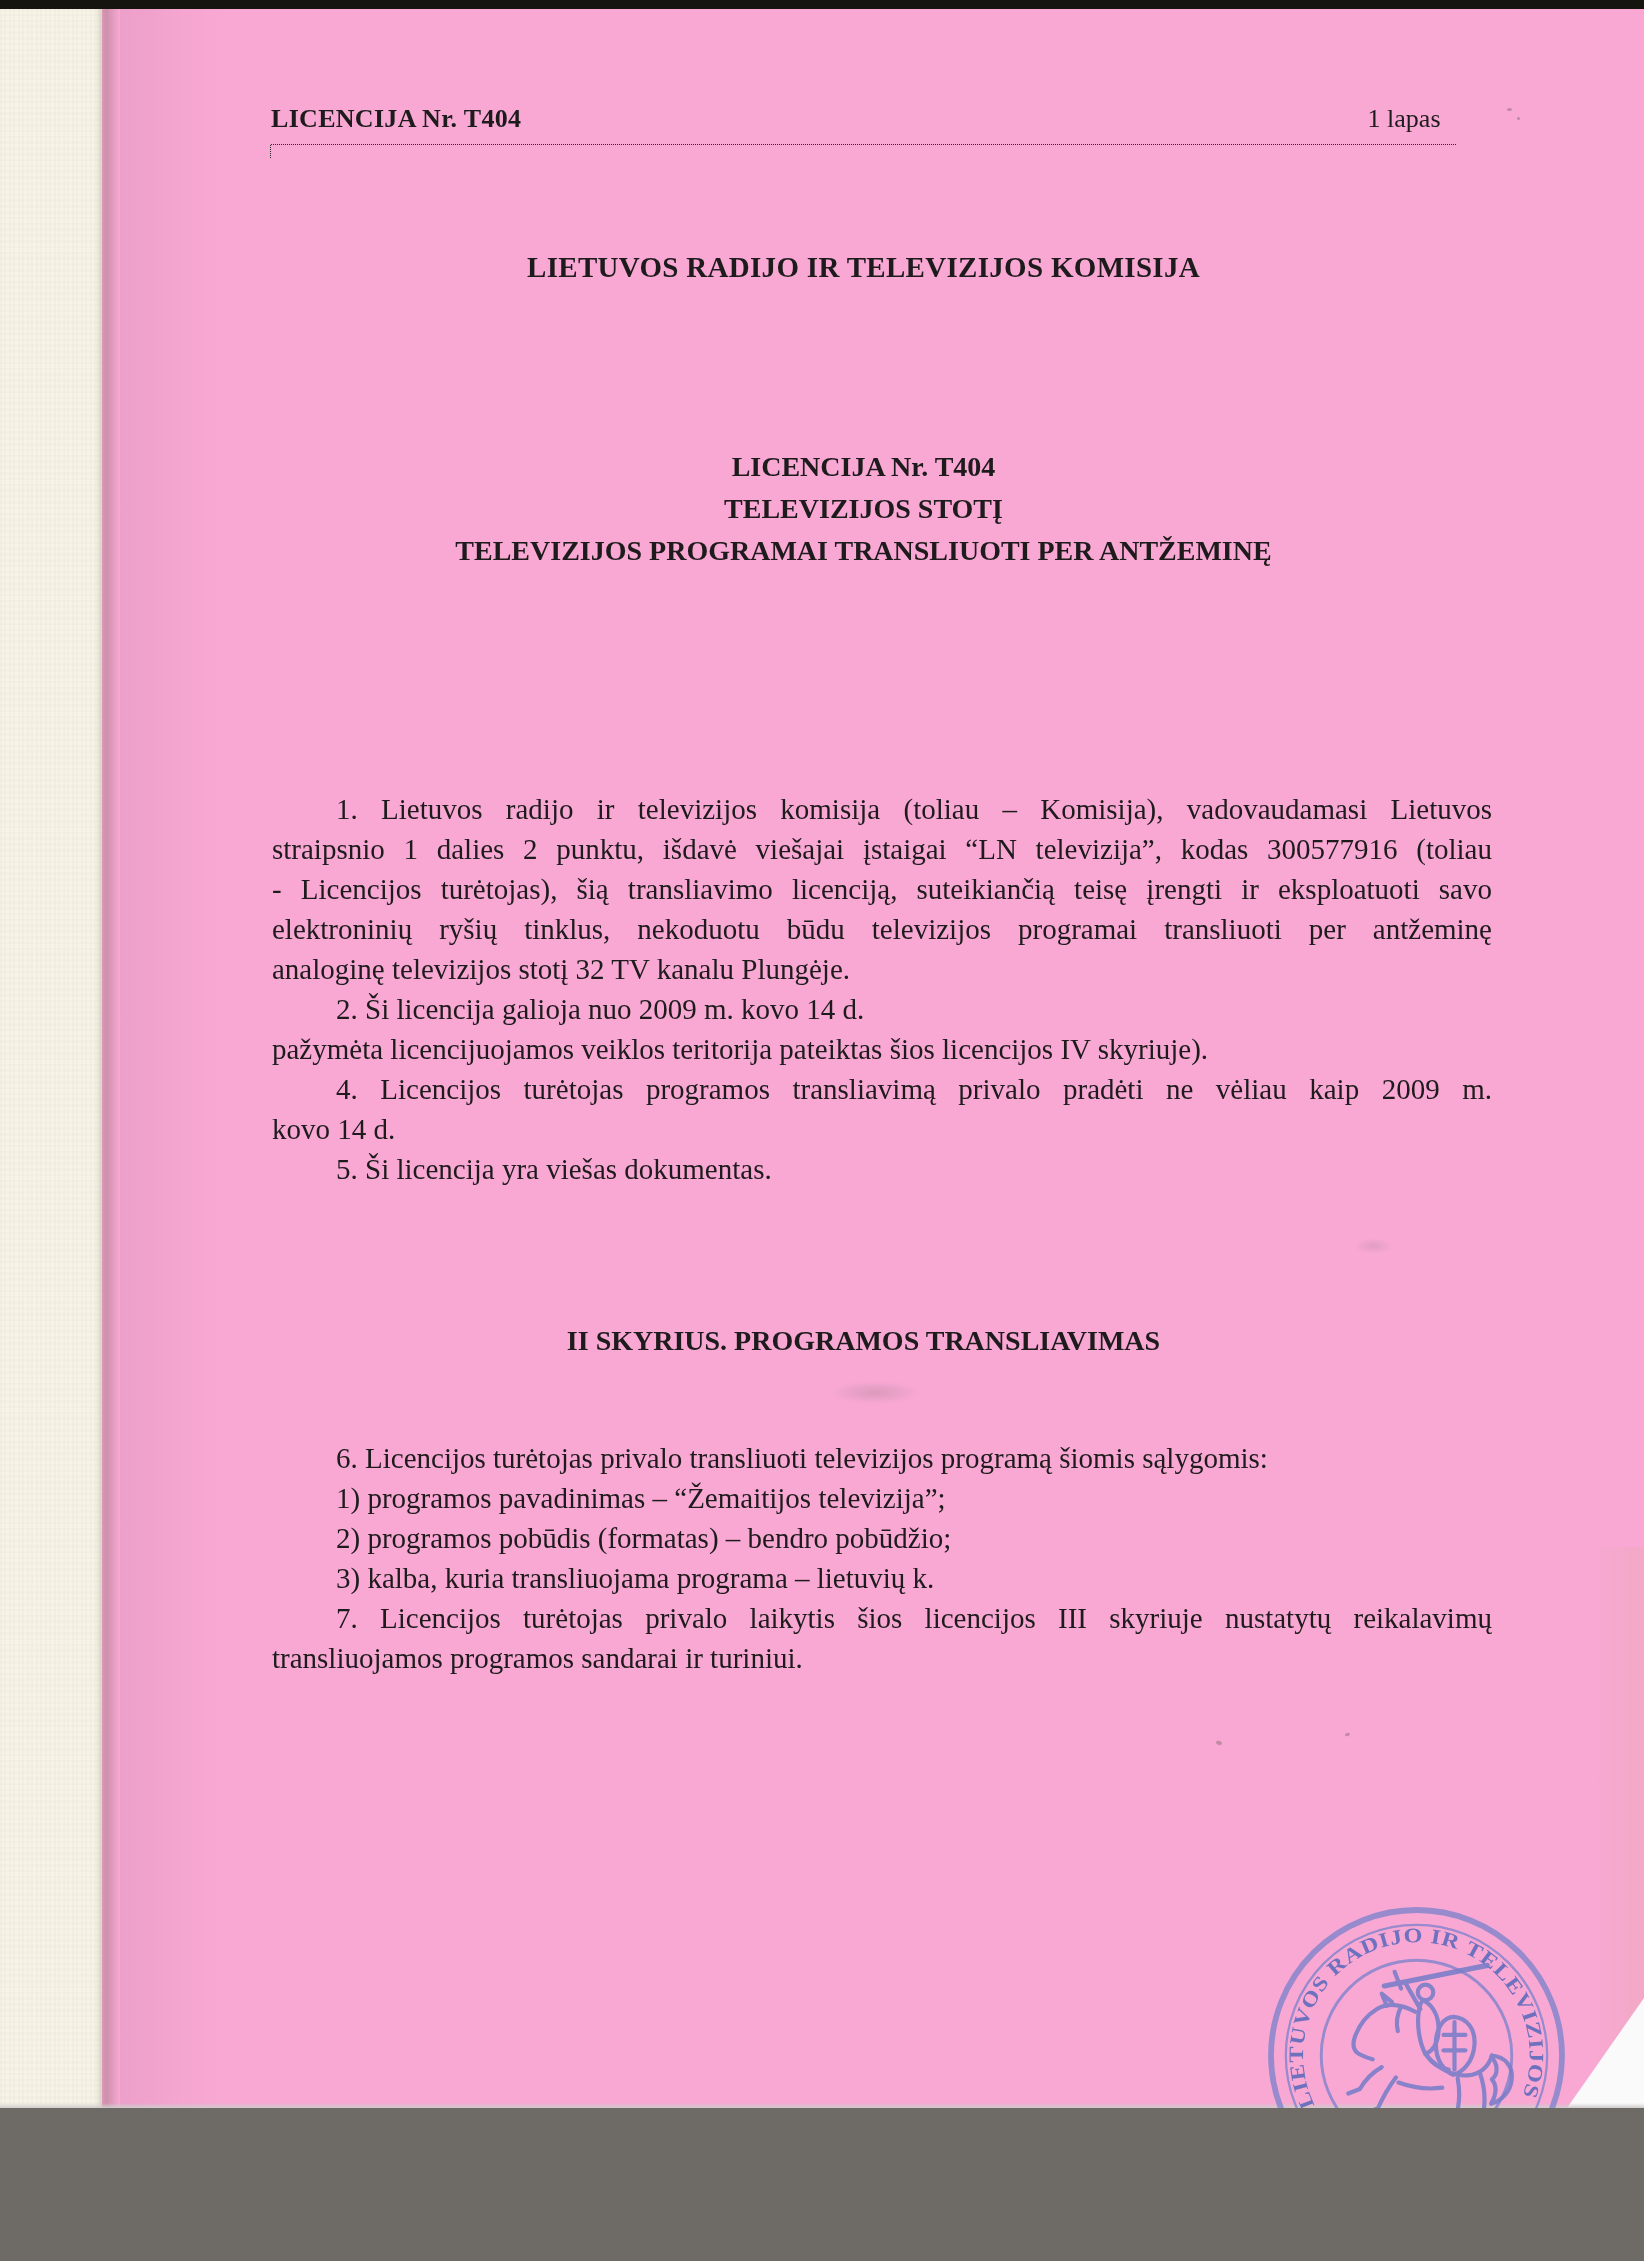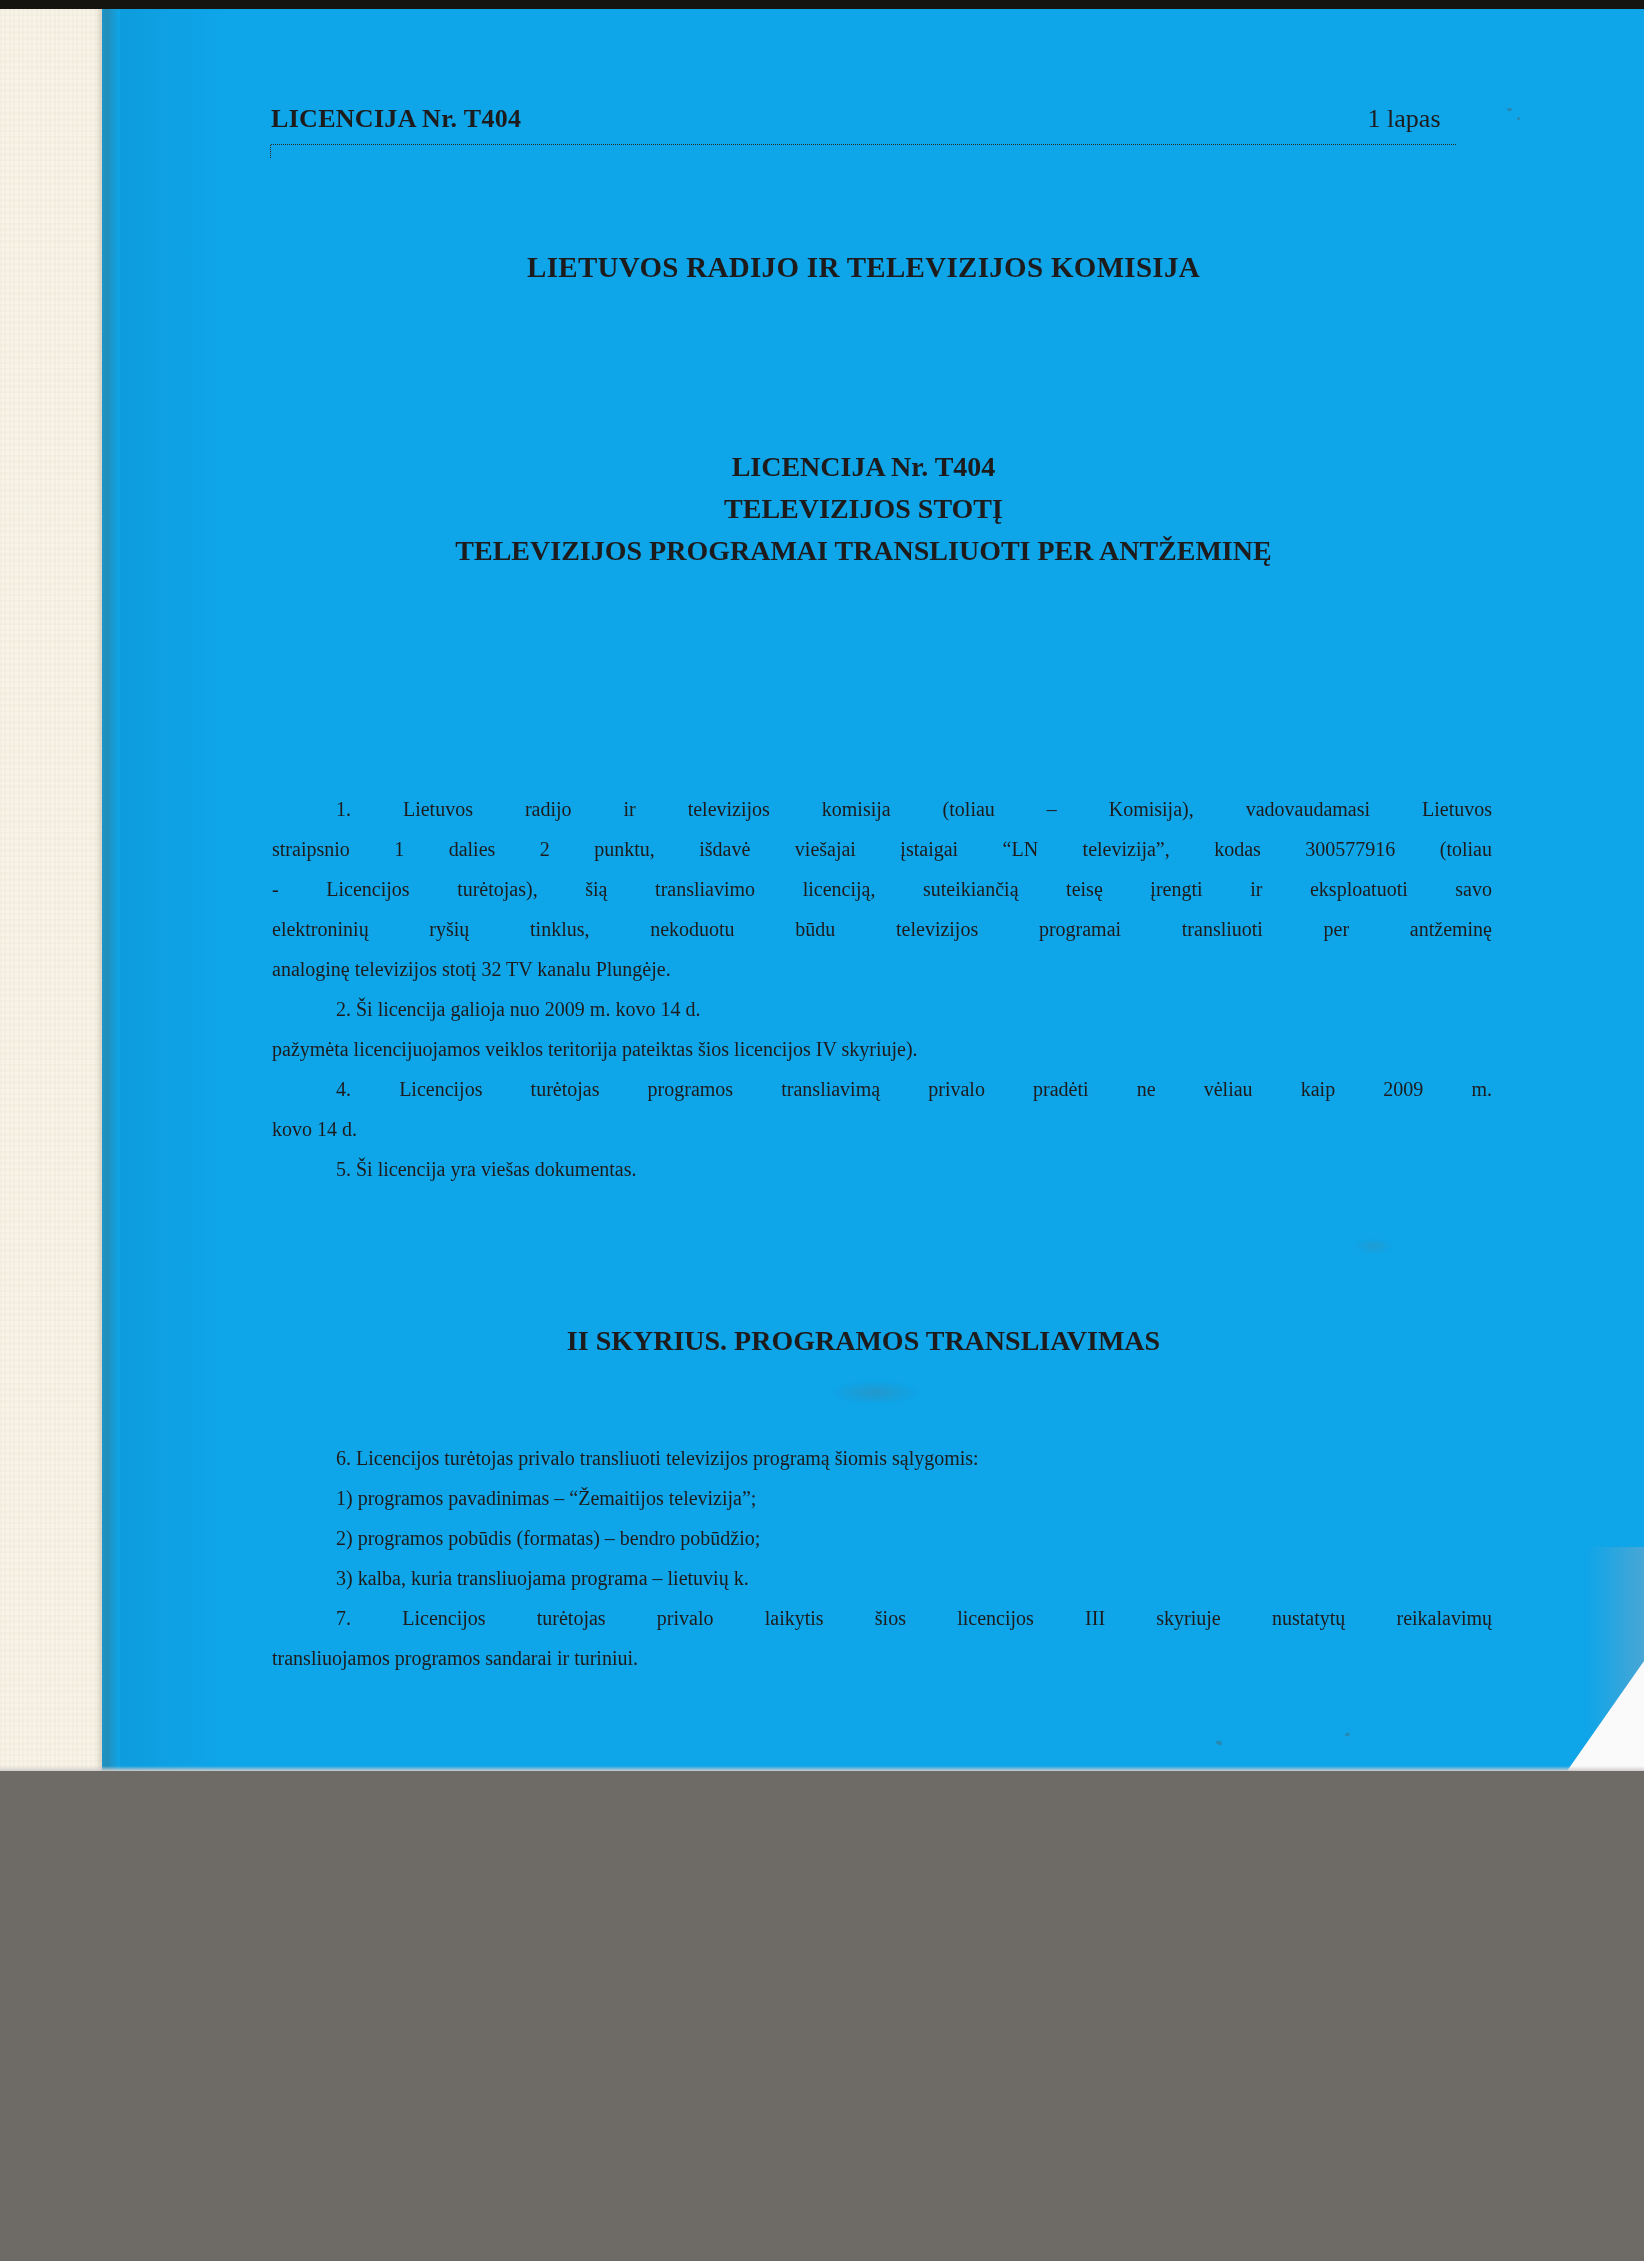--- a/index.html
+++ b/index.html
@@ -1,19 +1,19 @@
 <!DOCTYPE html>
 <html style="font-size:10.3px"><head>
 <meta charset="utf-8">
 <style>
   html,body{margin:0;padding:0;background:#6e6a66;}
   .page{
     position:relative;
-    width:1644px;height:1771px;
-    background:#0ea5e9;
+    width:1644px;height:2108px;
+    background:#f9a8d4;
     overflow:hidden;
     font-family:"Liberation Serif","DejaVu Serif",serif;
     color:#1d1b1c;
   }
   
   .scan-top-edge{position:absolute;left:0;top:0;width:1644px;height:9px;background:#16140f;}
   .binding-strip{
     position:absolute;left:0;top:9px;width:102px;height:2252px;
     background:
       repeating-linear-gradient(90deg, rgba(120,110,80,.03) 0 1.9px, rgba(255,255,255,0) 1.9px 4.5px),
@@ -50,21 +50,21 @@
   .hdr .ref{font-weight:bold;letter-spacing:0.3px;}
   .hdr .lapas{font-weight:normal;padding-right:15.5px;margin-left:40px;}
   .hdr-tick{position:absolute;left:270px;top:145px;width:0;height:13px;border-left:1.9px dotted #2b2927;}
   
   .cblock{position:absolute;left:271px;width:1185px;text-align:center;font-weight:bold;}
   .commission-title{top:249px;font-size:29px;line-height:36px;letter-spacing:0.3px;}
   .license-heading{top:446px;font-size:28px;line-height:42px;}
   .sec1-heading{top:672px;font-size:28px;line-height:36px;}
   .sec2-heading{top:1323px;font-size:28px;line-height:36px;}
   
-  .body-block{position:absolute;left:272px;width:1220px;font-size:20px;}
+  .body-block{position:absolute;left:272px;width:1220px;font-size:29px;}
   .body1{top:789px;}
   .body2{top:1438px;}
   .bline{
     line-height:40px;height:40px;
     text-align:justify;text-align-last:justify;
     white-space:normal;overflow:visible;
   }
   .bline.first{text-indent:64px;}
   .bline.last{text-align-last:left;}
   

